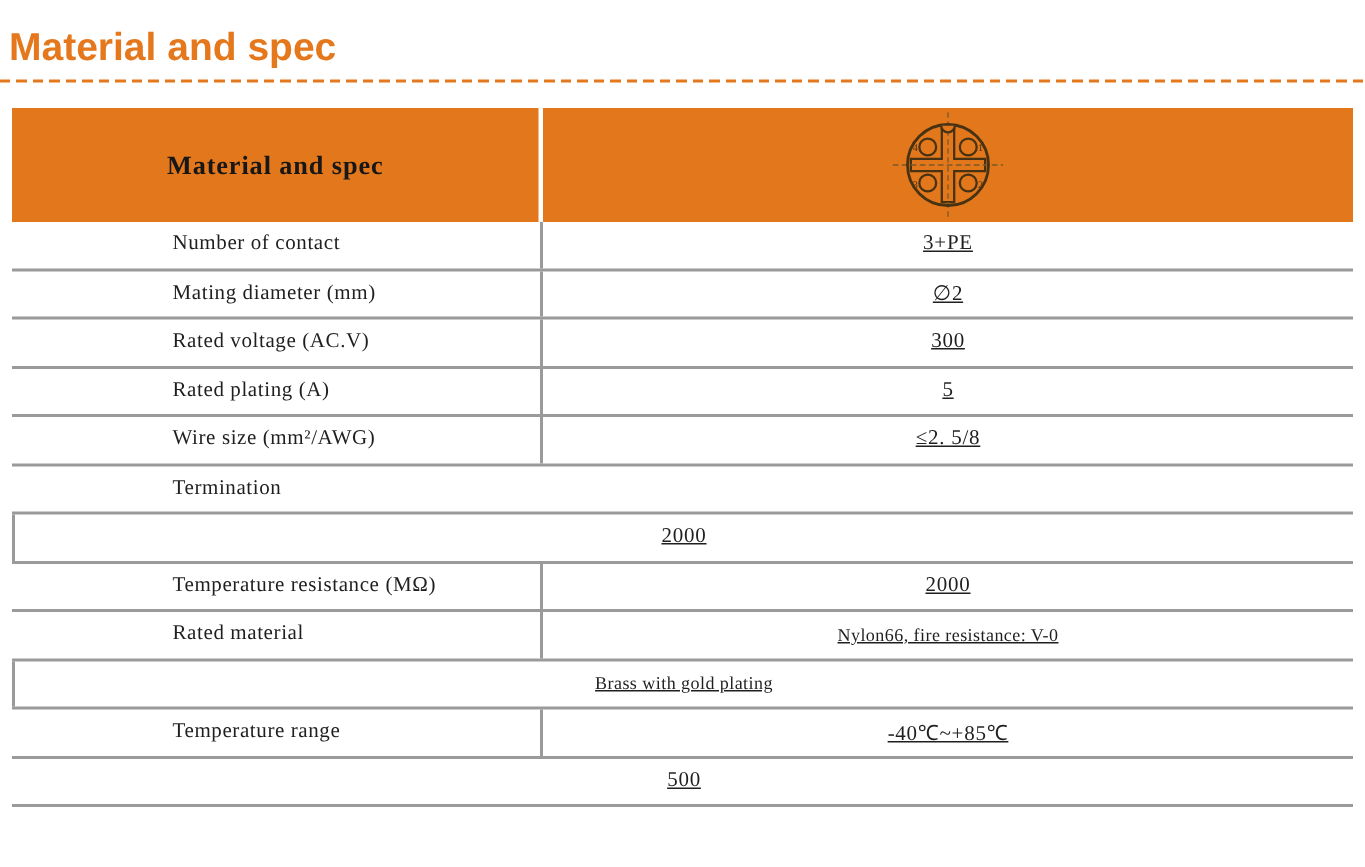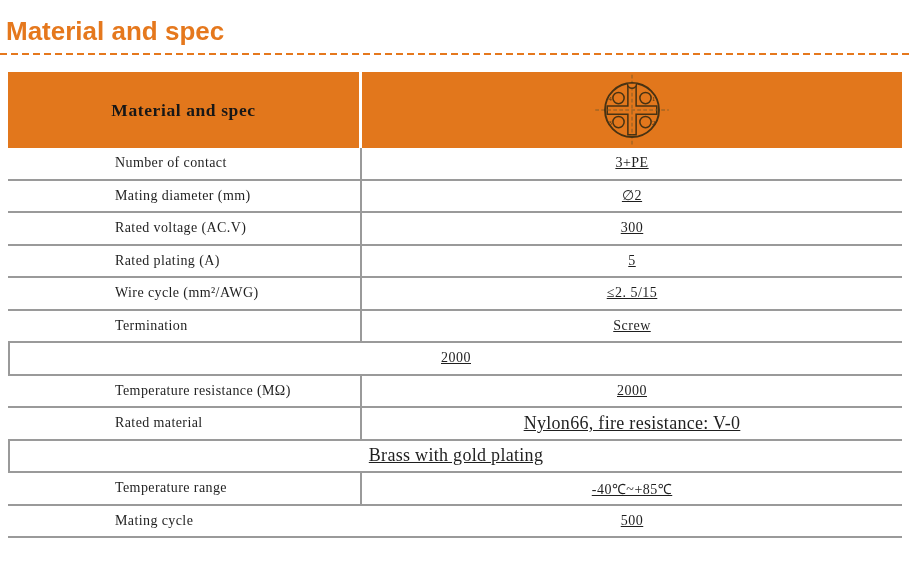--- a/index.html
+++ b/index.html
@@ -61,21 +61,21 @@
     padding-left:107px;
     font-size:14px;letter-spacing:0.4px;
   }
   .cell.value{
     flex:1;
     justify-content:center;
     border-left:2px solid var(--line);
     font-size:14px;letter-spacing:0.5px;
     text-decoration:underline;
   }
-  .row.large .cell.value{font-size:18px;letter-spacing:0.3px}
+  .row.large .cell.value{font-size:12px;letter-spacing:0.3px}
   .row:last-child .cell.value{border-left-color:transparent}
   .pin-icon{display:block}
 </style>
 </head>
 <body>
 
 <div class="canvas">
 
   <h1 class="page-title">Material and spec</h1>
 
@@ -121,45 +121,43 @@
         </div>
         <div class="row">
           <div class="cell label">Rated voltage (AC.V)</div>
           <div class="cell value">300</div>
         </div>
         <div class="row">
           <div class="cell label">Rated plating (A)</div>
           <div class="cell value">5</div>
         </div>
         <div class="row">
-          <div class="cell label">Wire cycle (mm²/AWG)</div>
-          <div class="cell value">≤2. 5/15</div>
+          <div class="cell label">Wire size (mm²/AWG)</div>
+          <div class="cell value">≤2. 5/8</div>
         </div>
         <div class="row">
           <div class="cell label">Termination</div>
-          <div class="cell value">Screw</div>
         </div>
         <div class="row">
           <div class="cell value">2000</div>
         </div>
         <div class="row">
           <div class="cell label">Temperature resistance (MΩ)</div>
           <div class="cell value">2000</div>
         </div>
         <div class="row large">
           <div class="cell label">Rated material</div>
           <div class="cell value">Nylon66, fire resistance: V-0</div>
         </div>
         <div class="row large">
           <div class="cell value">Brass with gold plating</div>
         </div>
         <div class="row">
           <div class="cell label">Temperature range</div>
           <div class="cell value">-40℃~+85℃</div>
         </div>
         <div class="row">
-          <div class="cell label">Mating cycle</div>
           <div class="cell value">500</div>
         </div>
       </div>
 
   </div>
 </div>
 
 </body></html>

